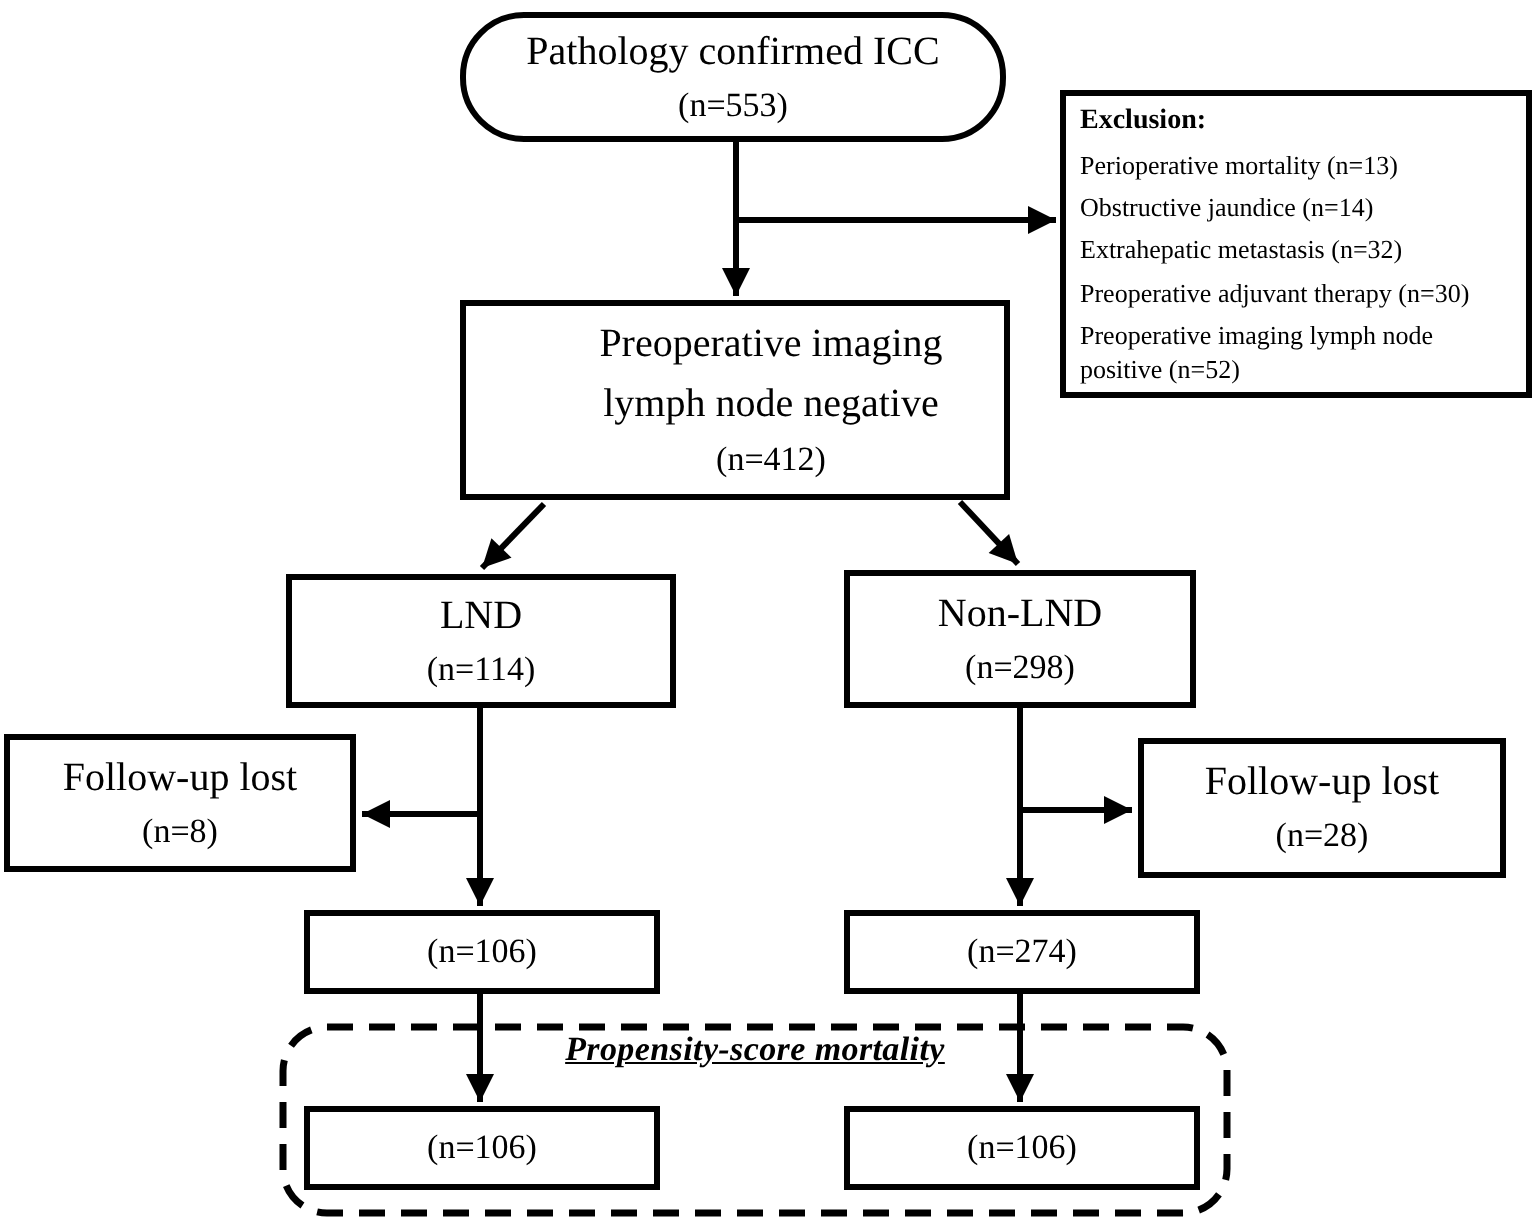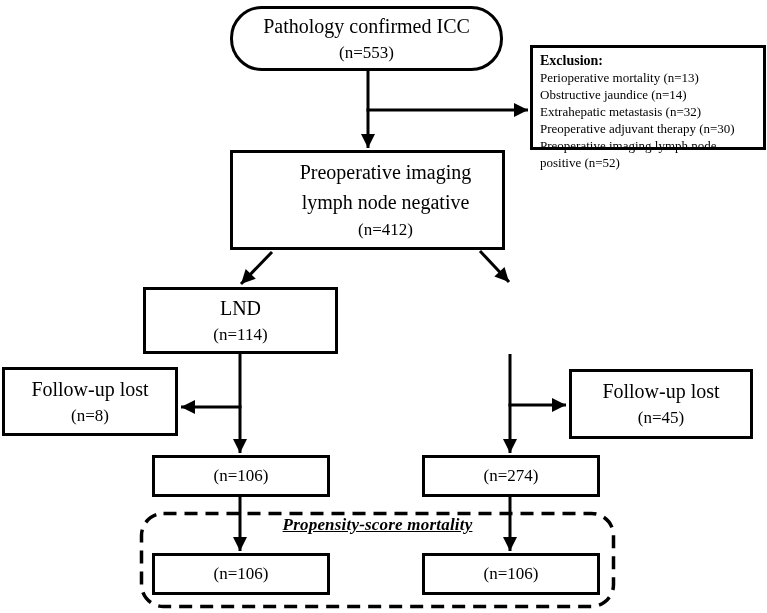--- a/index.html
+++ b/index.html
@@ -31,22 +31,22 @@
     border: 3px solid #000000;
     display: flex;
     flex-direction: column;
     align-items: center;
     justify-content: center;
     text-align: center;
     font-size: 20px;
     line-height: 1.45;
   }
   .box-pathology   { left: 230px; top: 6px;   width: 273px; height: 65px; border-radius: 32px; }
-  .box-exclusion   { left: 530px; top: 45px;  width: 236px; height: 105px;
-                     align-items: flex-start; justify-content: flex-start;
+  .box-exclusion   { left: 530px; top: 45px;  width: 236px; height: 154px;
+                     align-items: flex-start; justify-content: space-between;
                      text-align: left; padding: 4px 7px 2px 7px;
                      font-size: 13px; line-height: 1.3; }
   .box-preop       { left: 230px; top: 150px; width: 275px; height: 100px; line-height: 1.5; padding-left: 36px; }
   .box-lnd         { left: 143px; top: 287px; width: 195px; height: 67px; }
   .box-nonlnd      { left: 422px; top: 285px; width: 176px; height: 69px; }
   .box-fu-left     { left: 2px;   top: 367px; width: 176px; height: 69px; }
   .box-fu-right    { left: 569px; top: 369px; width: 184px; height: 70px; }
   .box-count       { font-size: 17px; }
   .box-lnd-after    { left: 152px; top: 455px; width: 178px; height: 42px; }
   .box-nonlnd-after { left: 422px; top: 455px; width: 178px; height: 42px; }
@@ -119,29 +119,33 @@
     <div>Preoperative imaging</div>
     <div>lymph node negative</div>
     <div class="box-count">(n=412)</div>
   </div>
 
   <div class="box box-lnd">
     <div>LND</div>
     <div class="box-count">(n=114)</div>
   </div>
 
+  <div class="box box-nonlnd">
+    <div>Non-LND</div>
+    <div class="box-count">(n=298)</div>
+  </div>
 
   <div class="box box-fu-left">
     <div>Follow-up lost</div>
     <div class="box-count">(n=8)</div>
   </div>
 
   <div class="box box-fu-right">
     <div>Follow-up lost</div>
-    <div class="box-count">(n=45)</div>
+    <div class="box-count">(n=28)</div>
   </div>
 
   <div class="box box-lnd-after box-count">
     <div>(n=106)</div>
   </div>
 
   <div class="box box-nonlnd-after box-count">
     <div>(n=274)</div>
   </div>
 

